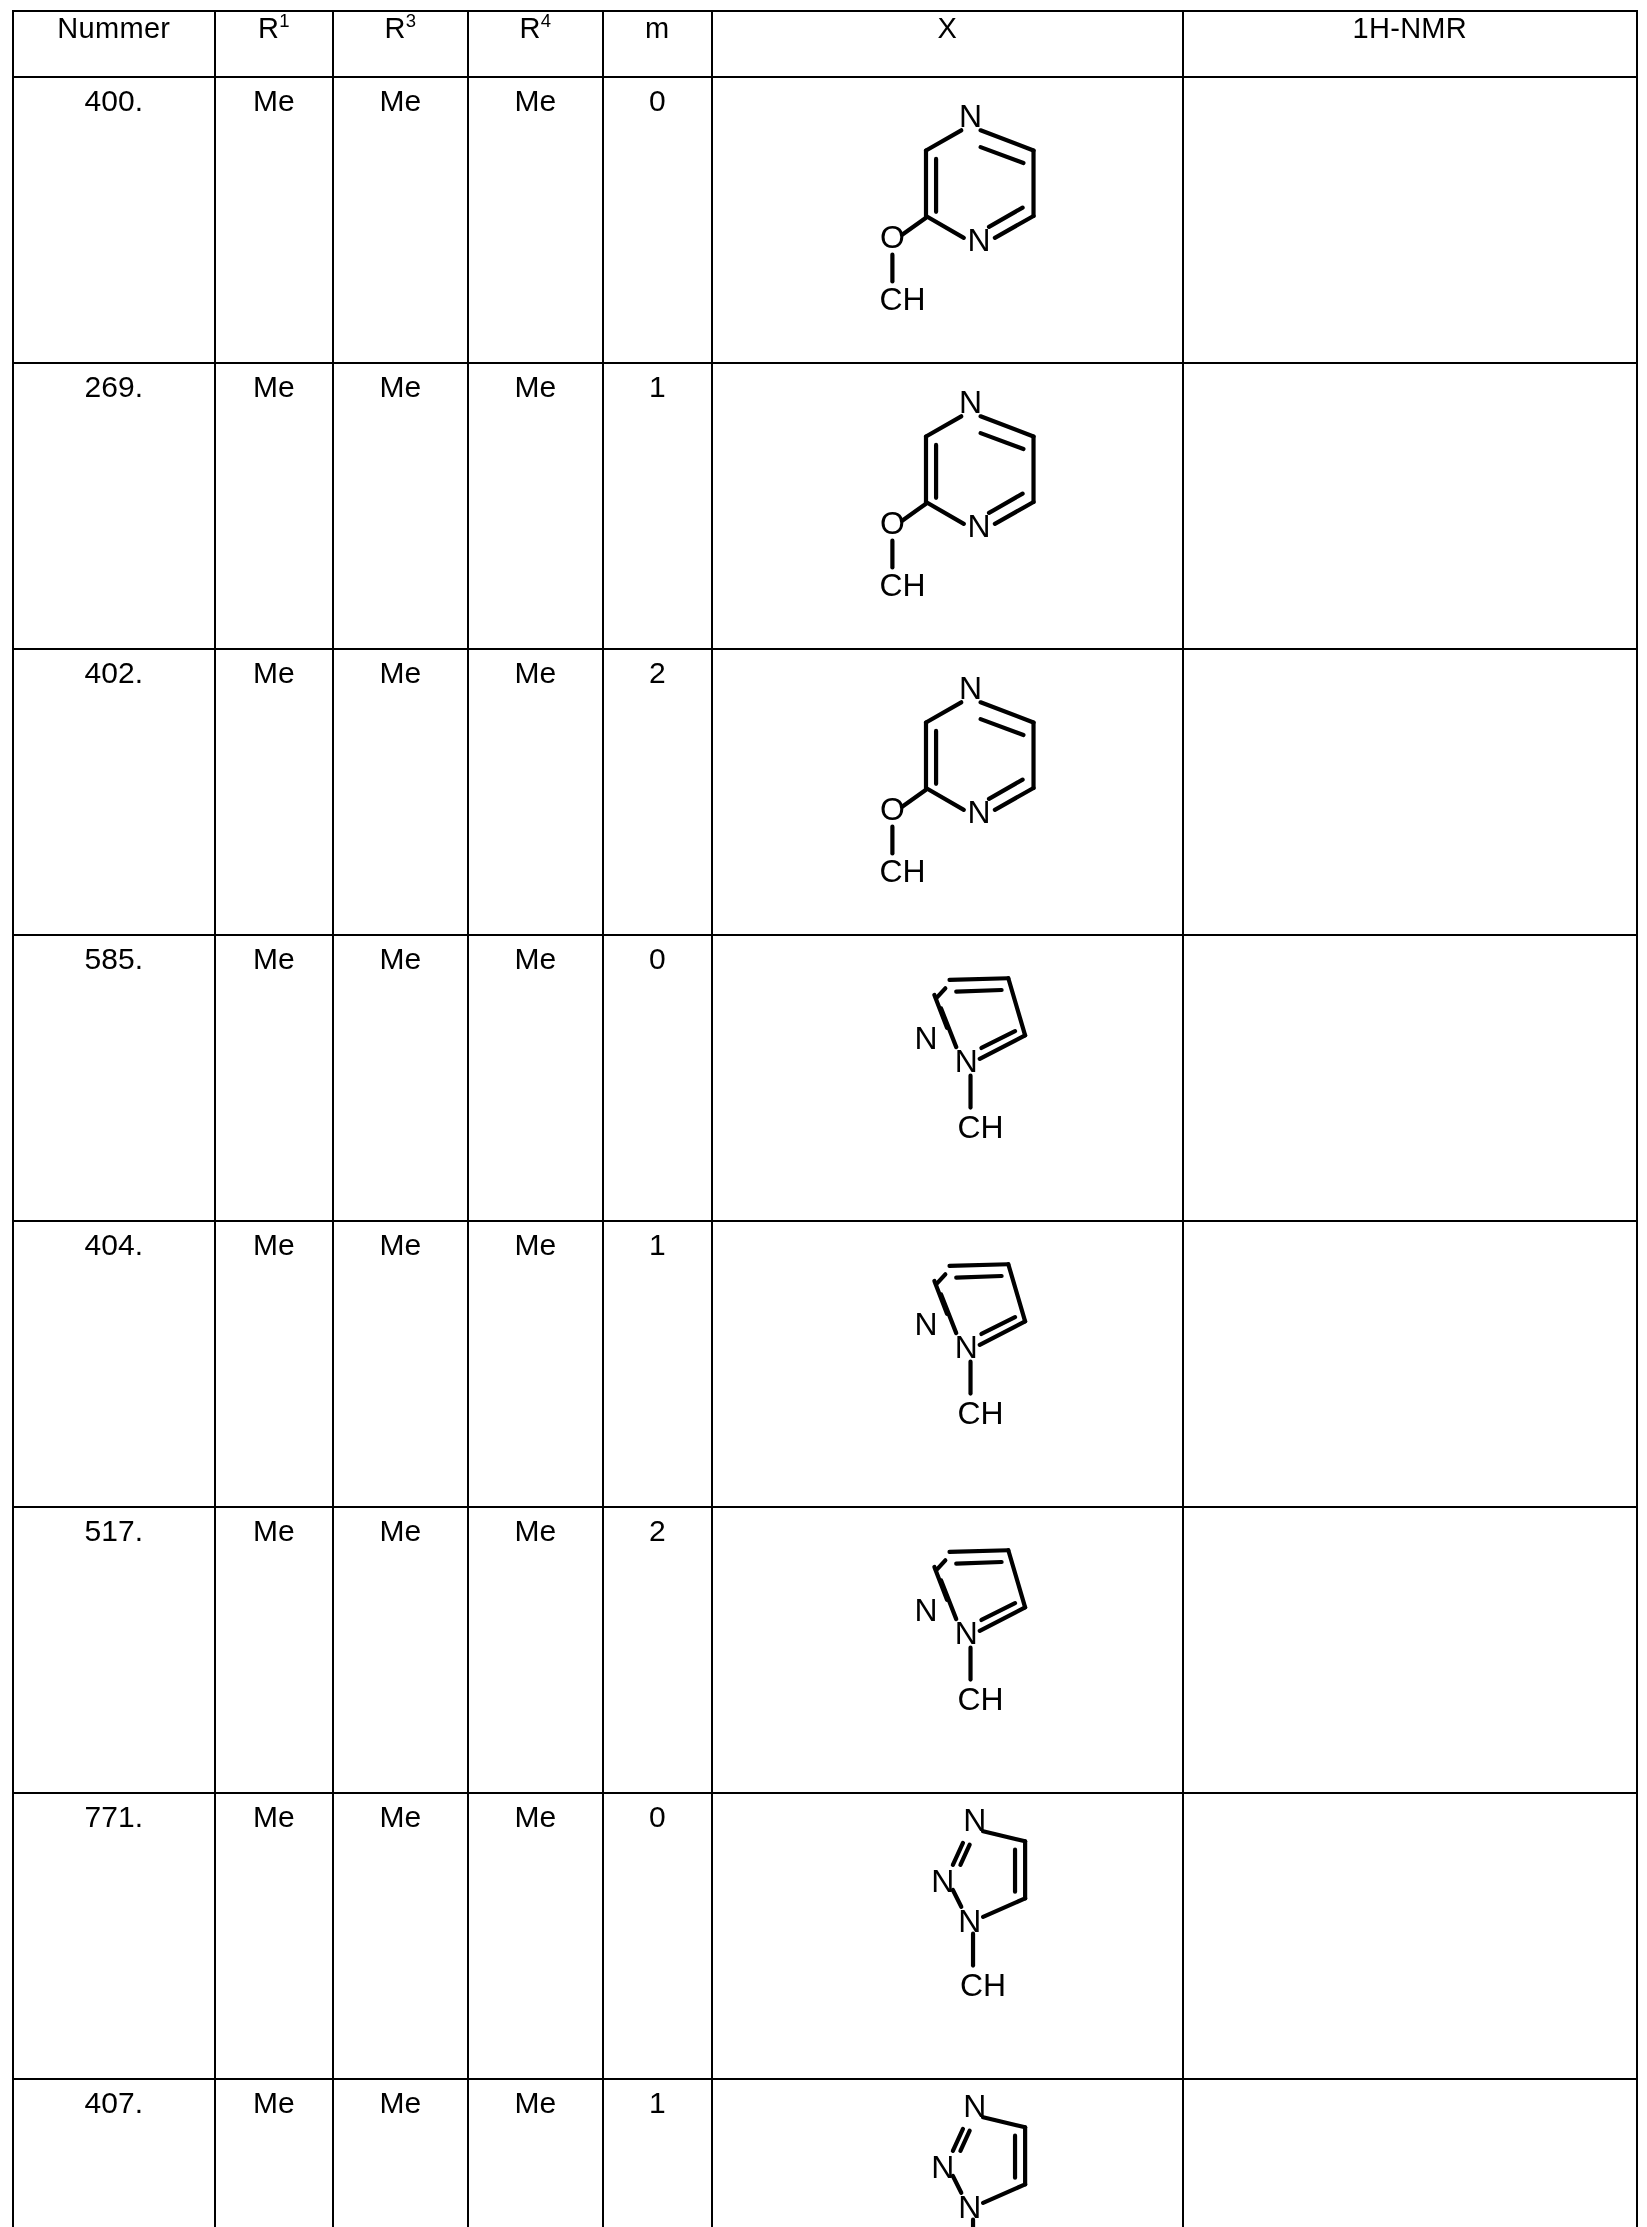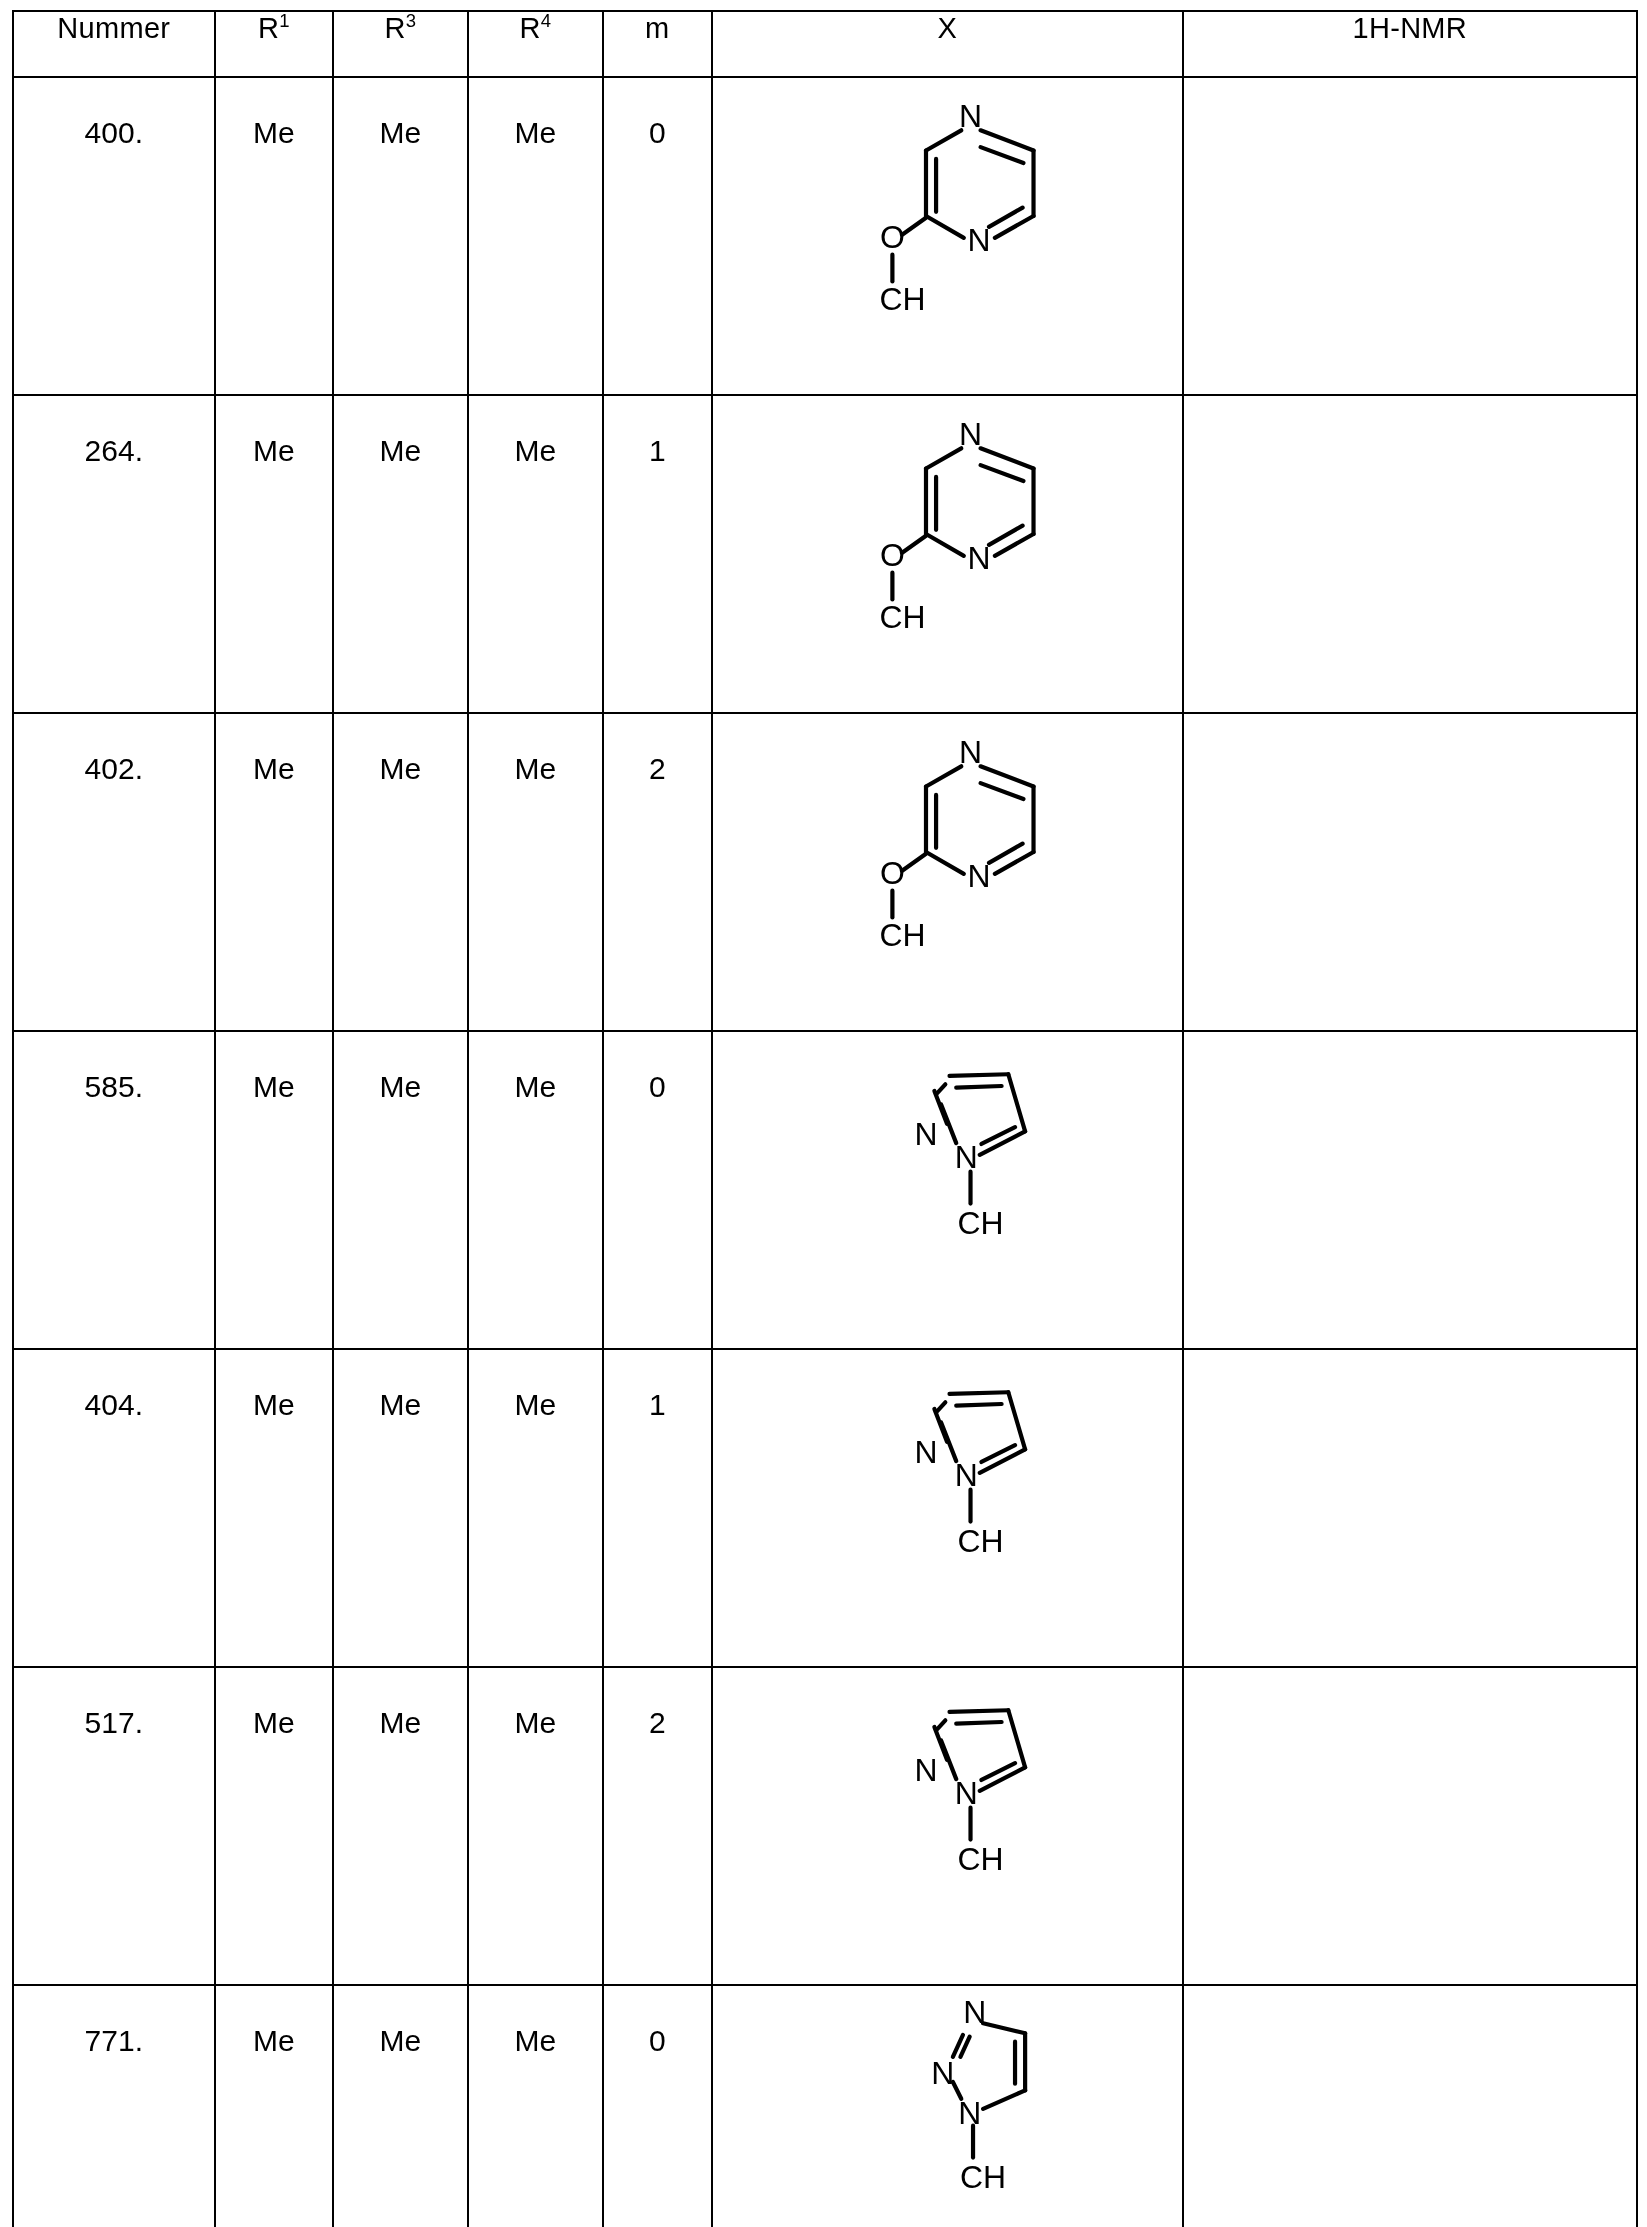--- a/index.html
+++ b/index.html
@@ -52,21 +52,21 @@
   }
   thead td sup {
     font-size: 18.5px;
     vertical-align: super;
     line-height: 0;
   }
   tbody td {
     height: 278px;
   }
   tbody td.txt {
-    padding-top: 38px;
+    padding-top: 6px;
     font-size: 30px;
   }
   tbody td.x-cell {
     vertical-align: top;
     padding: 0;
   }
   .struct-wrap {
     width: 100%;
     height: 100%;
     display: flex;
@@ -137,21 +137,21 @@
                 <text x="100" y="188">O</text>
                 <text x="112" y="262">CH</text>
               </g>
             </svg>
           </div>
         </td>
         <td class="nmr-cell"></td>
       </tr>
 
       <tr>
-        <td class="txt">264.</td>
+        <td class="txt">269.</td>
         <td class="txt">Me</td>
         <td class="txt">Me</td>
         <td class="txt">Me</td>
         <td class="txt">1</td>
         <td class="x-cell">
           <div class="struct-wrap">
             <svg width="278" height="252" viewBox="0 0 330 300" style="font-size:34px">
               <g stroke="#000" stroke-width="5" fill="none" stroke-linecap="round">
                 <line x1="205" y1="48" x2="268" y2="72"></line>
                 <line x1="268" y1="72" x2="268" y2="150"></line>

